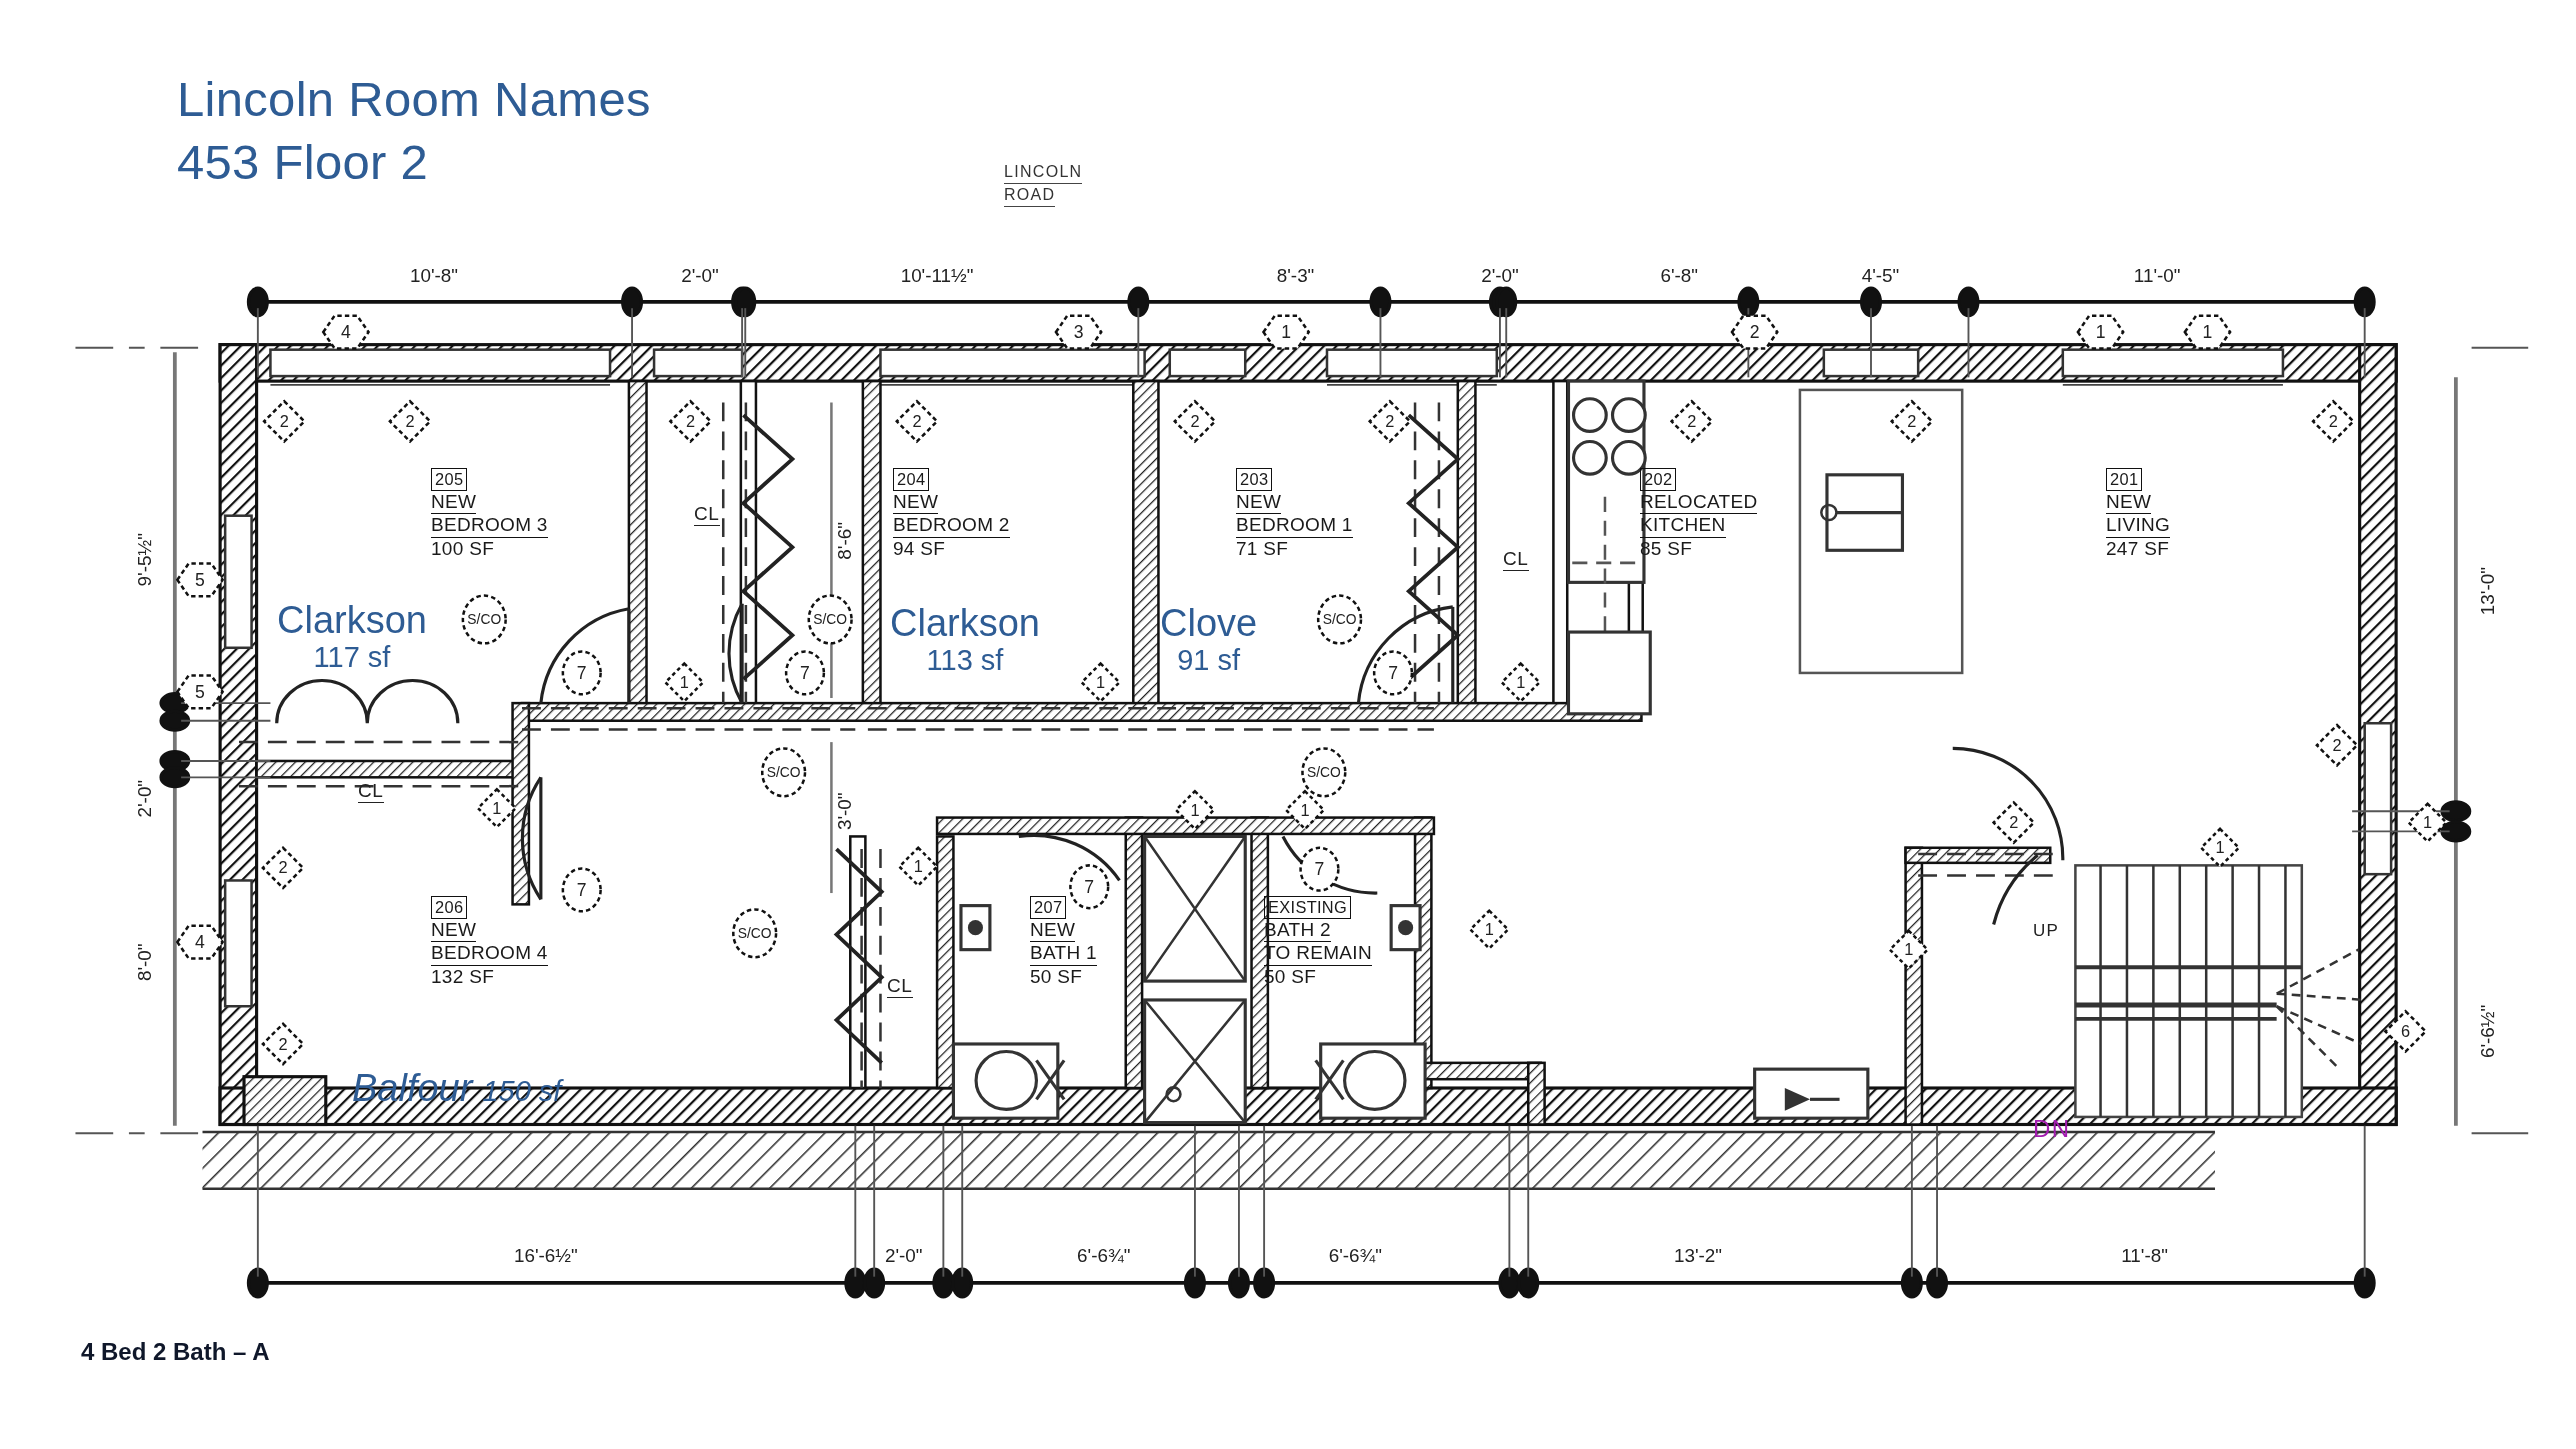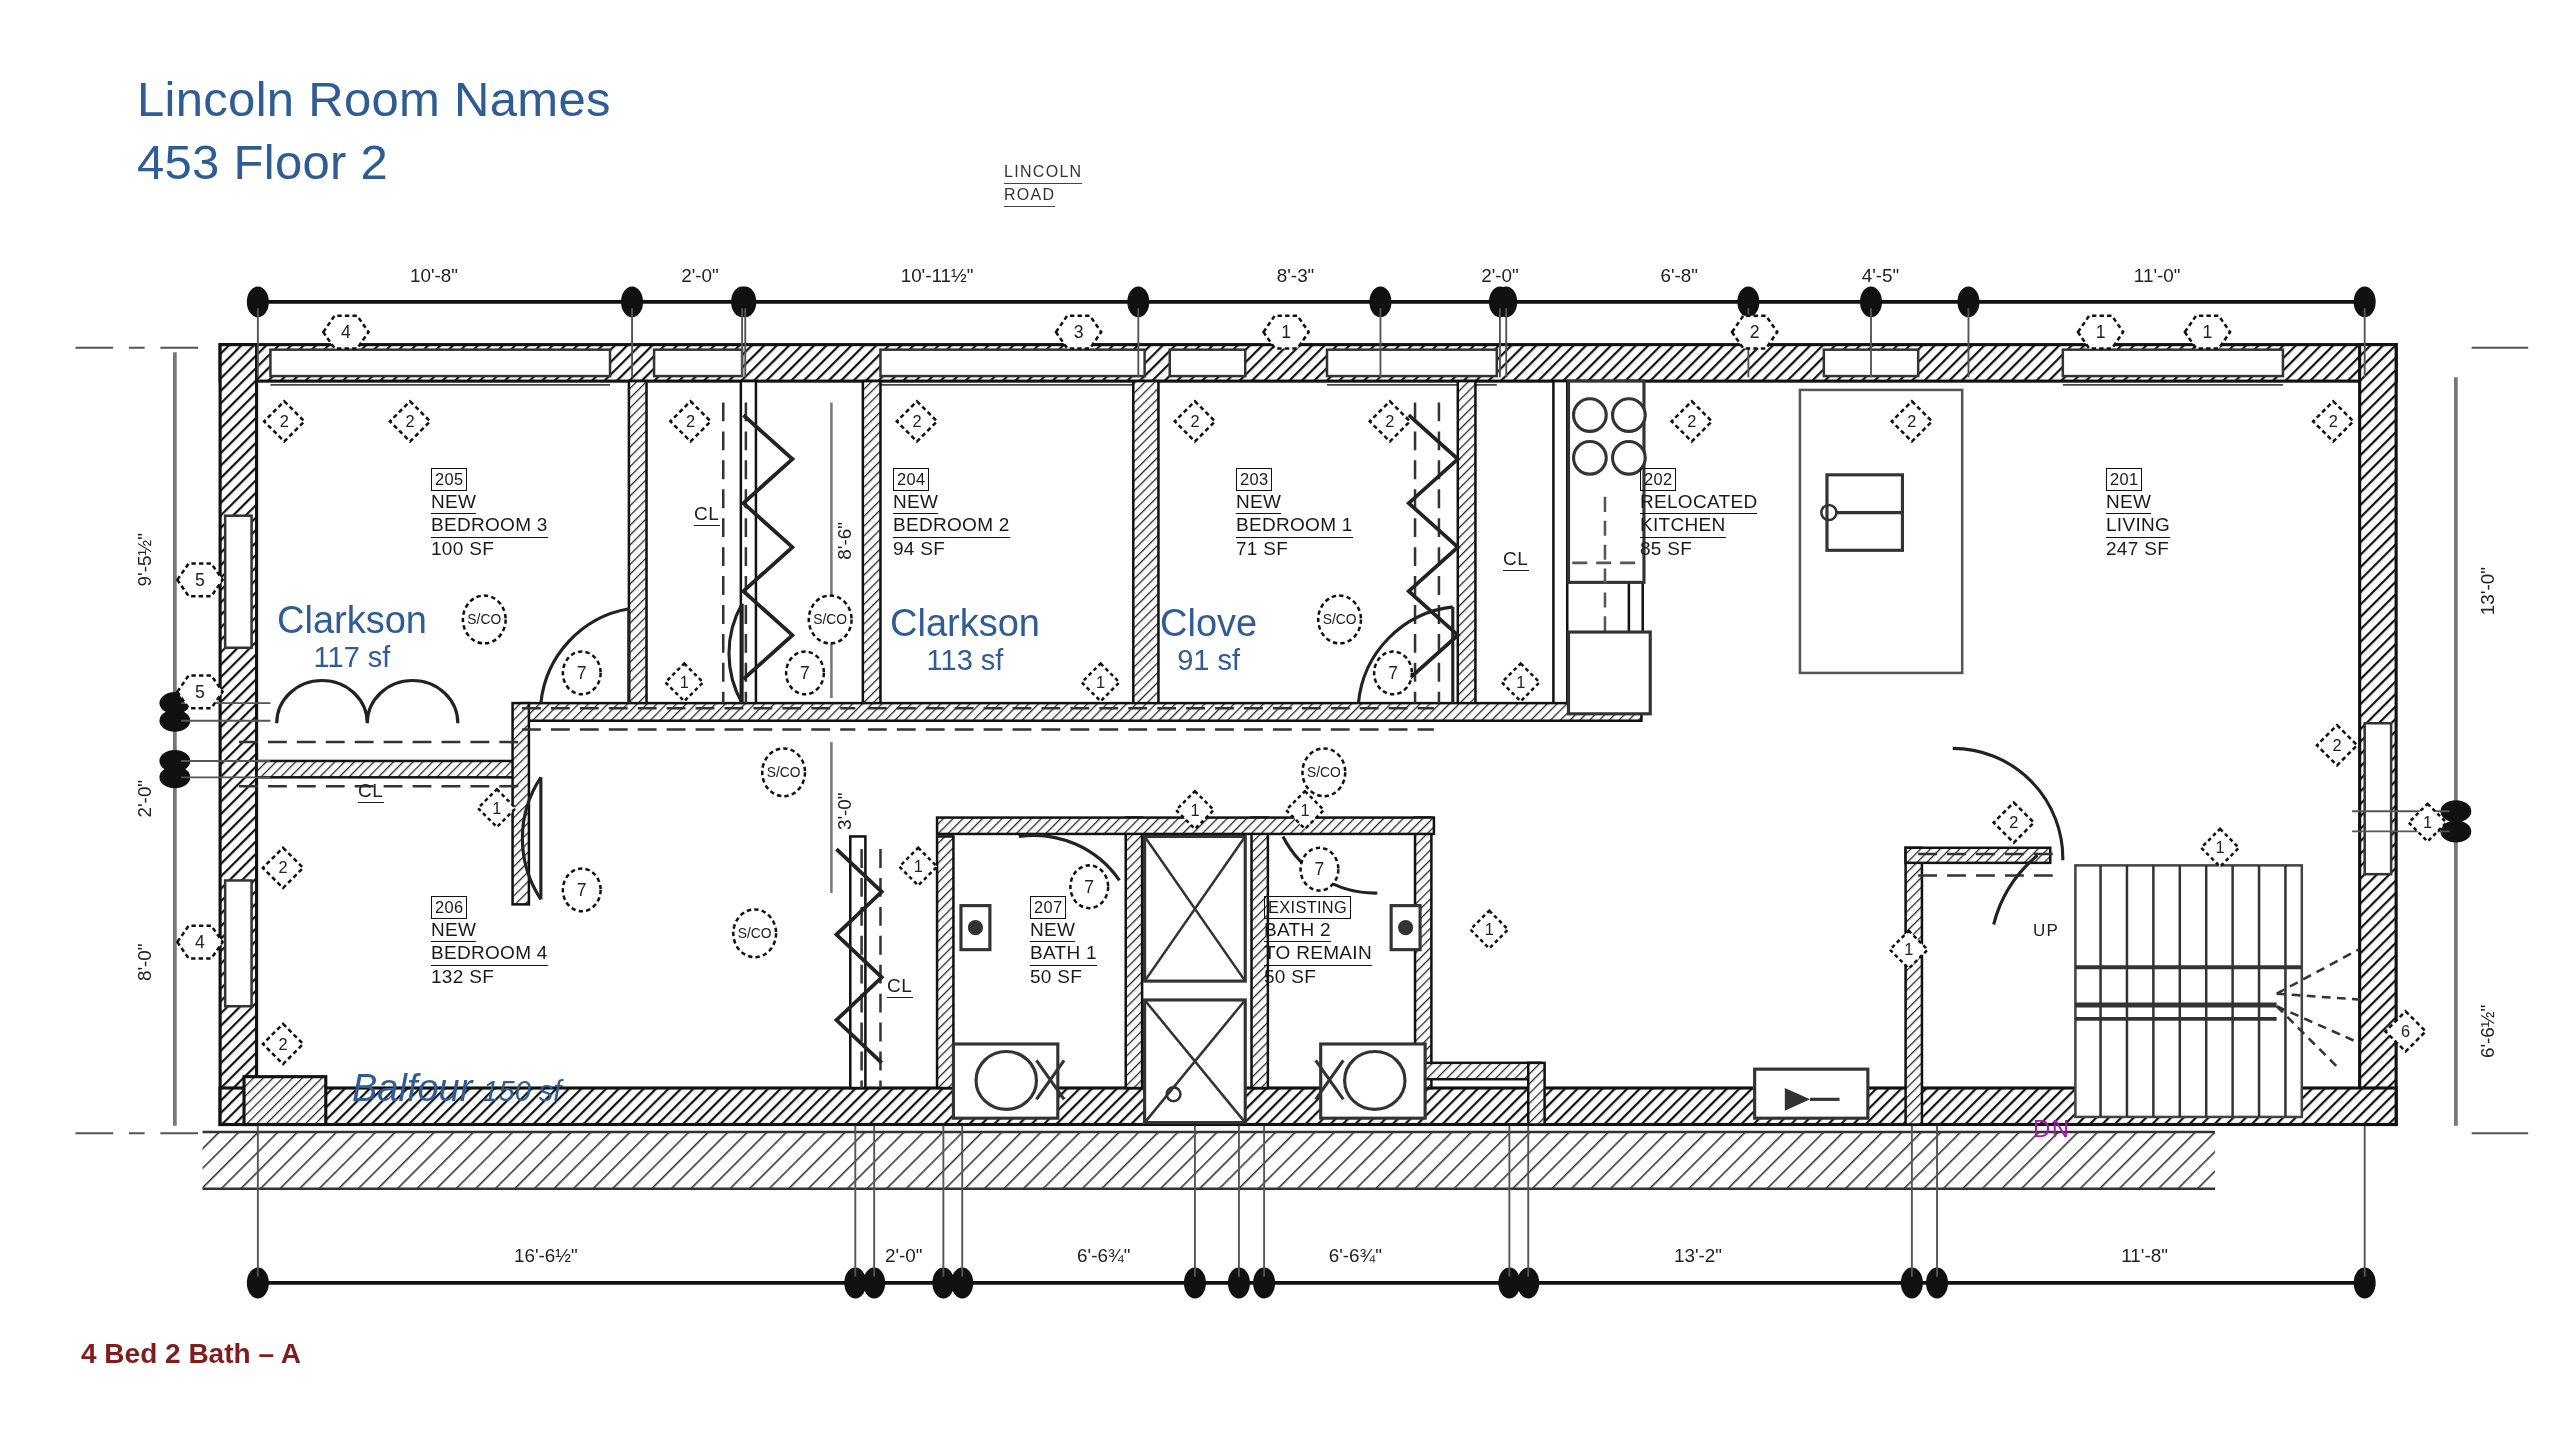--- a/index.html
+++ b/index.html
@@ -2,24 +2,24 @@
 <html style="font-size:10px"><head>
 <meta charset="utf-8">
 <style>
   html,body{margin:0;padding:0;background:#ffffff;}
   body{width:2576px;height:1449px;position:relative;overflow:hidden;
        font-family:"Liberation Sans",sans-serif;color:#111;}
 
   
   #title-block{position:absolute;left:137px;top:68px;color:#2e5c94;
       font-size:49px;line-height:1.28;font-weight:400;letter-spacing:0.3px;}
-  #title-line1,#title-line2{display:block;white-space:nowrap;}
-
-  #caption{position:absolute;left:81px;top:1338px;color:#7f1d1d;
-      font-size:28px;font-weight:600;white-space:nowrap;}
+  #title-line1,#title-line2{display:block;white-space:nowrap;margin-left:40px;}
+
+  #caption{position:absolute;left:81px;top:1338px;color:#0f172a;
+      font-size:24px;font-weight:600;white-space:nowrap;}
 
   
   .room-tag{position:absolute;color:#2e5c94;white-space:nowrap;}
   .room-tag .rname{font-size:38px;line-height:1;display:block;}
   .room-tag .rarea{font-size:29px;line-height:1.25;display:block;}
   .room-tag.inline .rname,.room-tag.inline .rarea{display:inline-block;vertical-align:baseline;}
   .room-tag.inline .rarea{margin-left:10px;}
   .room-tag.center{text-align:center;}
 
   

